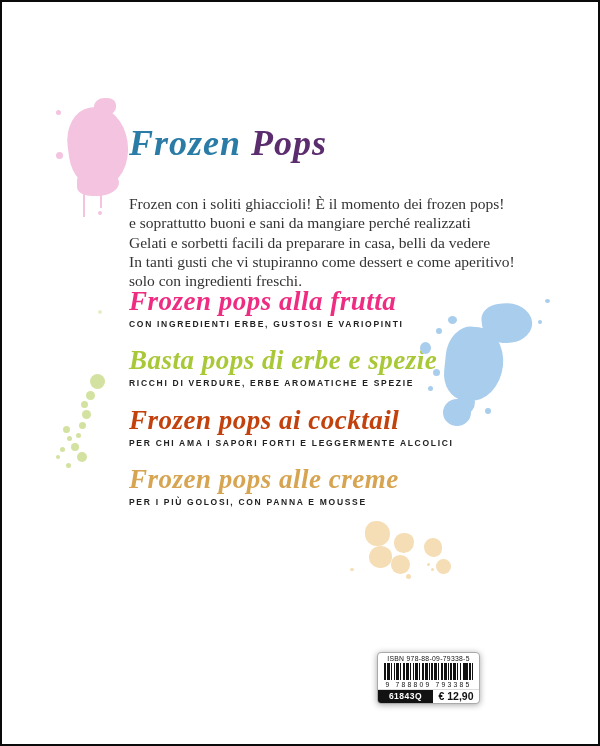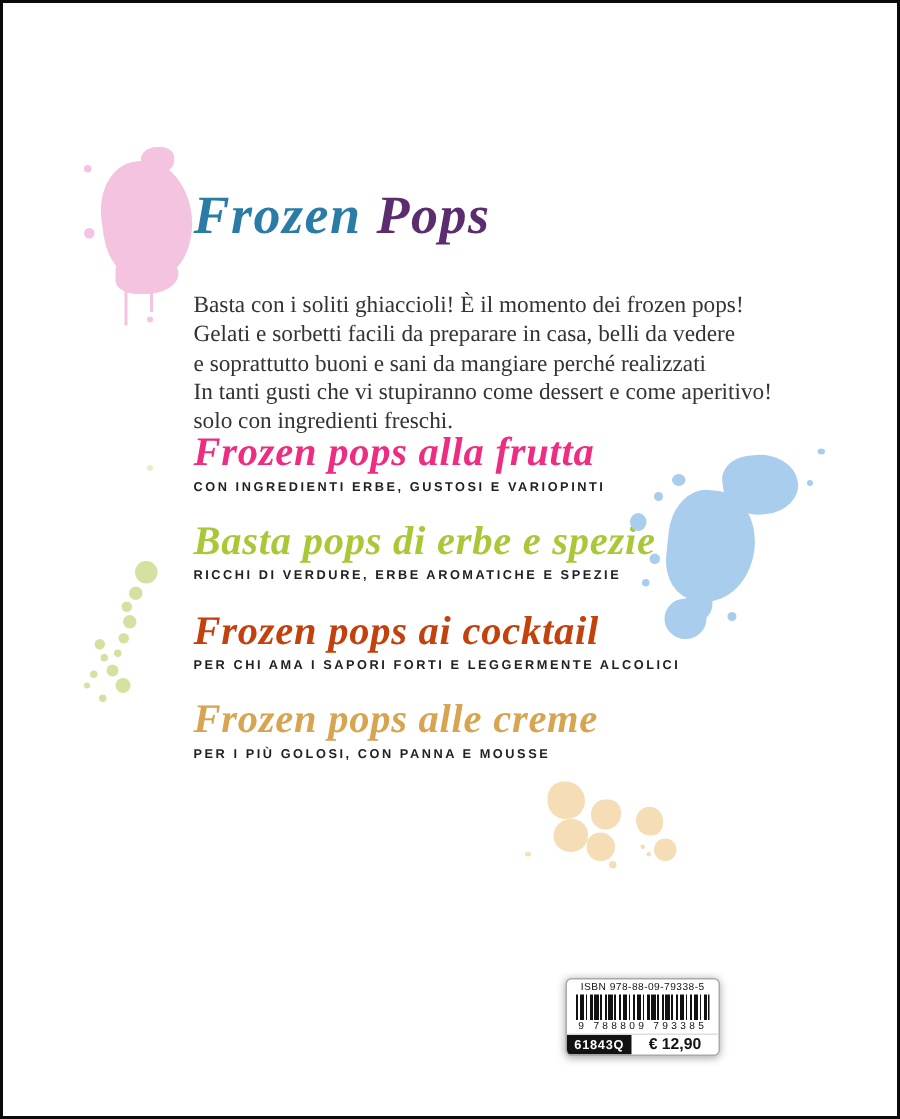--- a/index.html
+++ b/index.html
@@ -52,21 +52,21 @@
   .bars{
     height:17px;margin:1px 6px 0 6px;
     background:repeating-linear-gradient(90deg,
       #111 0px,#111 1.5px,#fff 1.5px,#fff 2.5px,
       #111 2.5px,#111 5.5px,#fff 5.5px,#fff 6.5px,
       #111 6.5px,#111 7.5px,#fff 7.5px,#fff 9.5px);
   }
   .digits-line{font-size:6.8px;color:#111;text-align:center;letter-spacing:2.2px;margin-top:0.5px;}
   .price-row{display:flex;flex:1;margin-top:1px;border-top:1px solid #ddd;}
   .code-cell{
-    background:#121212;color:#fff;width:43px;display:flex;align-items:center;justify-content:center;
+    background:#121212;color:#fff;width:55px;display:flex;align-items:center;justify-content:center;
     font-size:8.5px;font-weight:bold;letter-spacing:0.5px;
   }
   .price-cell{
     flex:1;display:flex;align-items:center;justify-content:center;
     color:#111;font-size:10.5px;font-weight:bold;
   }
 </style>
 </head>
 <body>
 
@@ -81,23 +81,23 @@
     <div class="blob" style="left:81px;top:188px;width:2px;height:27px;"></div>
     <div class="blob" style="left:98px;top:190px;width:2px;height:16px;"></div>
     <div class="blob" style="left:96px;top:209px;width:4px;height:4px;border-radius:50%;"></div>
   </div>
 
   <div class="title">
     <span class="t1">Frozen</span><span class="t2">Pops</span>
   </div>
 
   <div class="intro">
-    <div>Basta con i soliti ghiaccioli! È il momento dei frozen pops!</div>
+    <div>Frozen con i soliti ghiaccioli! È il momento dei frozen pops!</div>
+    <div>e soprattutto buoni e sani da mangiare perché realizzati</div>
     <div>Gelati e sorbetti facili da preparare in casa, belli da vedere</div>
-    <div>e soprattutto buoni e sani da mangiare perché realizzati</div>
     <div>In tanti gusti che vi stupiranno come dessert e come aperitivo!</div>
     <div>solo con ingredienti freschi.</div>
   </div>
 
   <div class="sections">
     <div class="section">
       <div class="head" style="color: rgb(238, 45, 130);">Frozen pops alla frutta</div>
       <div class="sub">CON INGREDIENTI ERBE, GUSTOSI E VARIOPINTI</div>
     </div>
     <div class="section">

